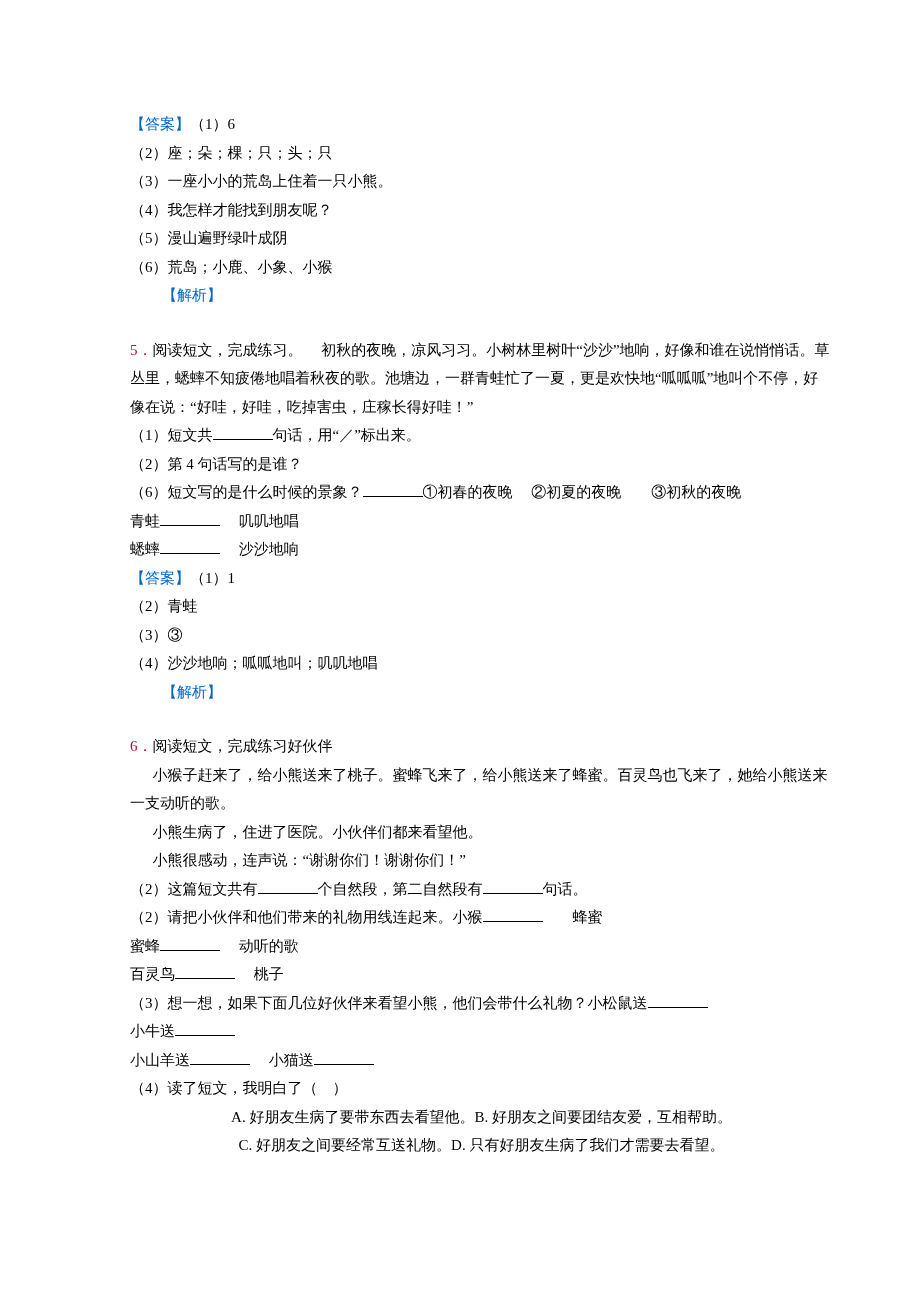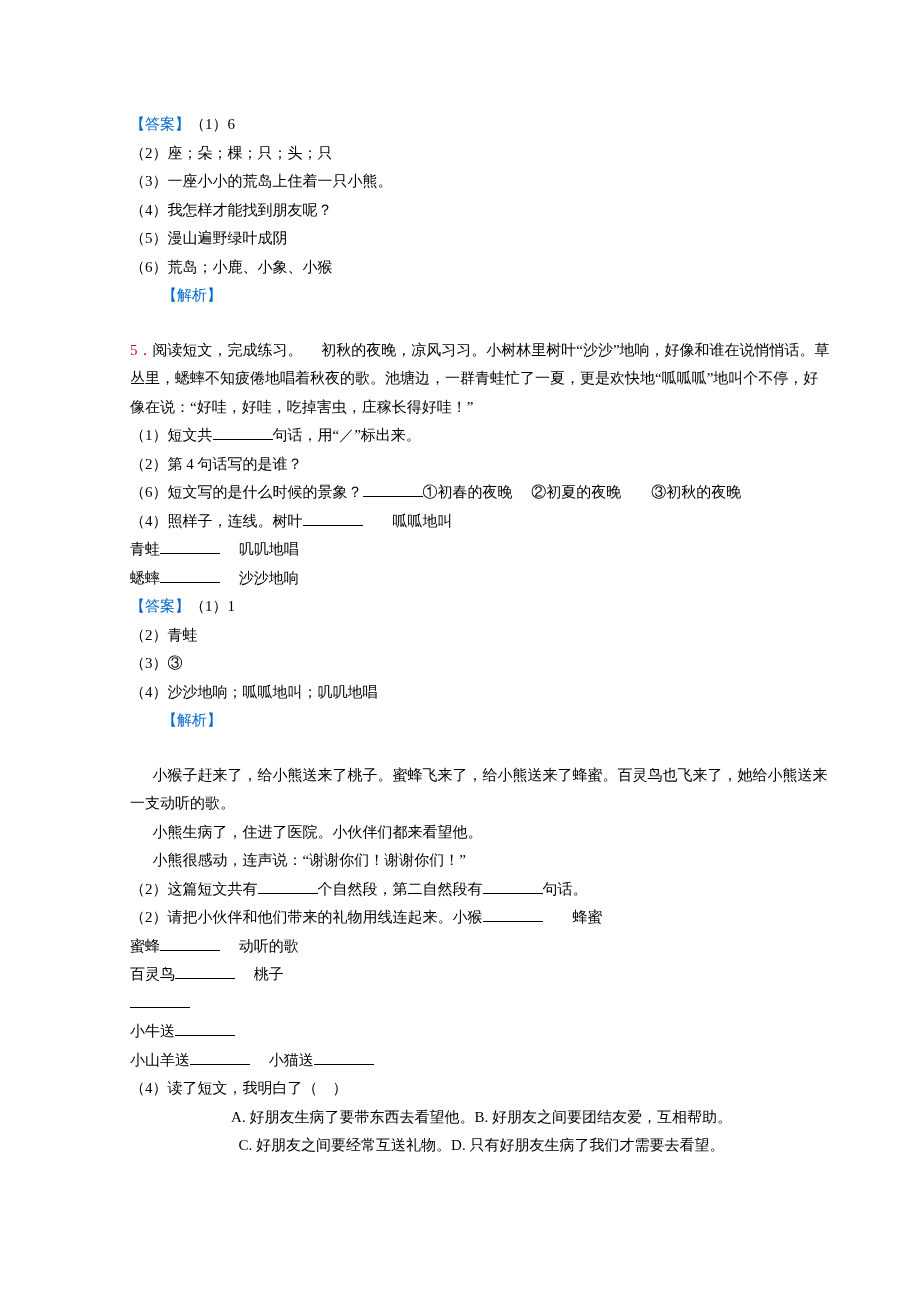--- a/index.html
+++ b/index.html
@@ -58,39 +58,39 @@
   <p class="line">（5）漫山遍野绿叶成阴</p>
   <p class="line">（6）荒岛；小鹿、小象、小猴</p>
   <p class="line"><span class="analysis-label">【解析】</span></p>
 
   <div class="block-gap"></div>
 
   <p class="line"><span class="q-num">5．</span><span>阅读短文，完成练习。　 初秋的夜晚，凉风习习。小树林里树叶“沙沙”地响，好像和谁在说悄悄话。草丛里，蟋蟀不知疲倦地唱着秋夜的歌。池塘边，一群青蛙忙了一夏，更是欢快地“呱呱呱”地叫个不停，好像在说：“好哇，好哇，吃掉害虫，庄稼长得好哇！”</span></p>
   <p class="line"><span>（1）短文共</span><span class="blank"></span><span>句话，用“／”标出来。</span></p>
   <p class="line">（2）第 4 句话写的是谁？</p>
   <p class="line"><span>（6）短文写的是什么时候的景象？</span><span class="blank"></span><span>①初春的夜晚　 ②初夏的夜晚　　③初秋的夜晚</span></p>
-  <p class="line"><span>（4）照样子，连线。树叶</span><span class="blank"></span><span>　　呱呱地叫</span></p>
   <p class="line"><span>青蛙</span><span class="blank"></span><span>　 叽叽地唱</span></p>
   <p class="line"><span>蟋蟀</span><span class="blank"></span><span>　 沙沙地响</span></p>
   <p class="line"><span class="answer-label">【答案】</span><span>（1）1</span></p>
   <p class="line">（2）青蛙</p>
   <p class="line">（3）③</p>
   <p class="line">（4）沙沙地响；呱呱地叫；叽叽地唱</p>
   <p class="line"><span class="analysis-label">【解析】</span></p>
 
   <div class="block-gap"></div>
 
+  <p class="line"><span class="q-num">6．</span><span>阅读短文，完成练习好伙伴</span></p>
   <p class="line indent">小猴子赶来了，给小熊送来了桃子。蜜蜂飞来了，给小熊送来了蜂蜜。百灵鸟也飞来了，她给小熊送来一支动听的歌。</p>
   <p class="line indent">小熊生病了，住进了医院。小伙伴们都来看望他。</p>
   <p class="line indent">小熊很感动，连声说：“谢谢你们！谢谢你们！”</p>
   <p class="line"><span>（2）这篇短文共有</span><span class="blank"></span><span>个自然段，第二自然段有</span><span class="blank"></span><span>句话。</span></p>
   <p class="line"><span>（2）请把小伙伴和他们带来的礼物用线连起来。小猴</span><span class="blank"></span><span>　　蜂蜜</span></p>
   <p class="line"><span>蜜蜂</span><span class="blank"></span><span>　 动听的歌</span></p>
   <p class="line"><span>百灵鸟</span><span class="blank"></span><span>　 桃子</span></p>
-  <p class="line"><span class="blank"></span></p>
+  <p class="line"><span>（3）想一想，如果下面几位好伙伴来看望小熊，他们会带什么礼物？小松鼠送</span><span class="blank"></span></p>
   <p class="line"><span>小牛送</span><span class="blank"></span></p>
   <p class="line"><span>小山羊送</span><span class="blank"></span><span>　 小猫送</span><span class="blank"></span></p>
   <p class="line">（4）读了短文，我明白了（　）</p>
   <div class="opt-row">
     <span>A. 好朋友生病了要带东西去看望他。</span>
     <span>B. 好朋友之间要团结友爱，互相帮助。</span>
   </div>
   <div class="opt-row">
     <span>C. 好朋友之间要经常互送礼物。</span>
     <span>D. 只有好朋友生病了我们才需要去看望。</span>

